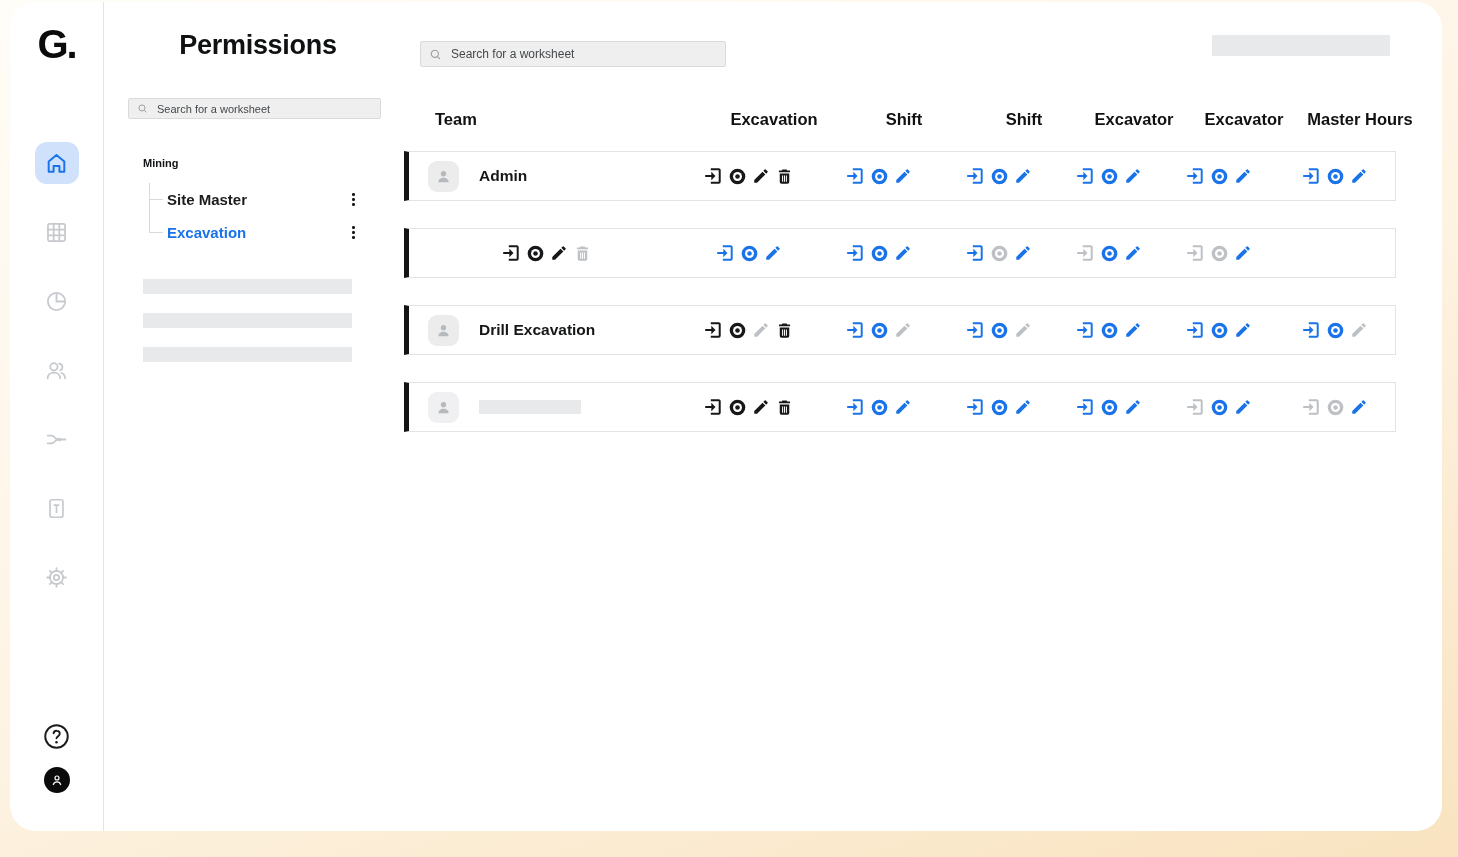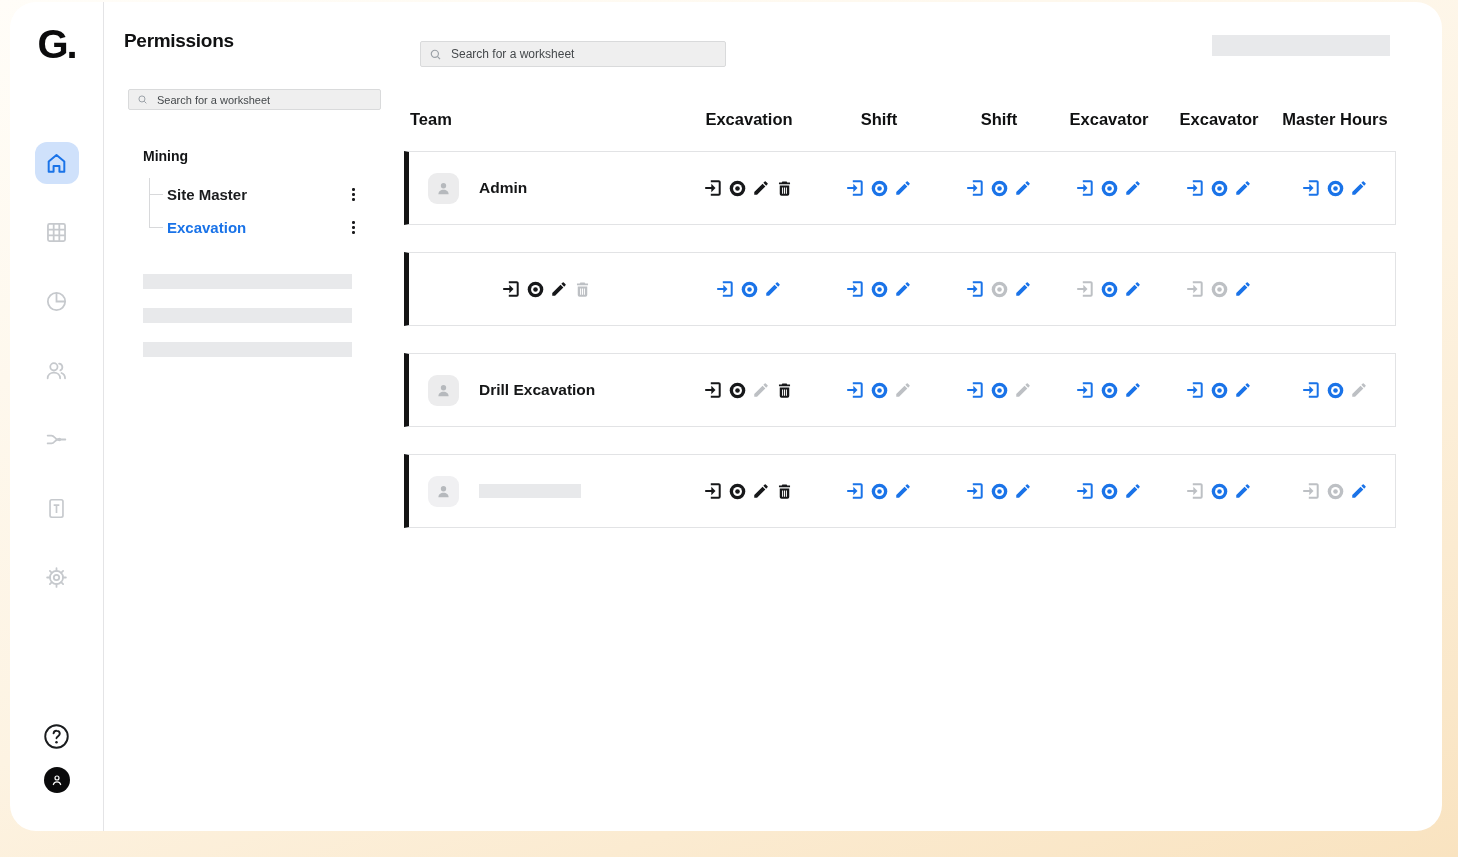--- a/index.html
+++ b/index.html
@@ -16,50 +16,50 @@
   .nav-btn{width:44px;height:42px;border-radius:12px;display:flex;align-items:center;justify-content:center;cursor:pointer;}
   .nav-btn.active{background:#cfe1fb;}
   .nav-btn svg{width:25px;height:25px;}
   .side-bottom{margin-top:auto;display:flex;flex-direction:column;align-items:center;gap:17px;}
   .help-btn svg{width:27px;height:27px;display:block;}
   .avatar-btn{width:26px;height:26px;border-radius:50%;background:#0b0b0c;display:flex;align-items:center;justify-content:center;}
   .avatar-btn svg{width:16px;height:16px;}
   
   .main{flex:1;position:relative;}
   .panel{position:absolute;left:20px;top:0;width:268px;}
-  .page-title{font-size:19px;font-weight:800;color:#101112;margin:28px 0 0 0;letter-spacing:-.3px;}
+  .page-title{font-size:27px;font-weight:800;color:#101112;margin:28px 0 0 0;letter-spacing:-.3px;text-align:center;}
   .search{display:flex;align-items:center;background:#efefef;border:1px solid #d9dadb;border-radius:2px;padding:0 8px;gap:7px;}
   .search input{border:0;outline:0;background:transparent;width:100%;font-family:inherit;color:#202124;}
   .search input::placeholder{color:#3c4043;opacity:.95;}
   .panel-search{margin:37px 0 0 4px;width:253px;height:21px;}
   .panel-search input{font-size:11px;}
   .panel-search svg{width:11px;height:11px;flex-shrink:0;}
-  .group-label{margin:38px 0 0 19px;font-size:14px;font-weight:700;color:#131416;}
+  .group-label{margin:38px 0 0 19px;font-size:11px;font-weight:700;color:#131416;}
   .tree{margin:14px 0 0 25px;position:relative;}
   .tree::before{content:'';position:absolute;left:0;top:0;height:calc(100% - 17px);width:1px;background:#d8d9db;}
   .tree-item{height:33px;display:flex;align-items:center;padding-right:34px;cursor:pointer;}
   .tree-item::before{content:'';width:14px;height:1px;background:#d8d9db;margin-right:4px;flex-shrink:0;}
   .tree-label{font-size:15px;font-weight:700;color:#1b1c1e;}
   .tree-item.selected .tree-label{color:#1a73e8;}
   .kebab{margin-left:auto;display:flex;flex-direction:column;gap:2.5px;padding:3px;cursor:pointer;}
   .kebab i{width:2.6px;height:2.6px;border-radius:50%;background:#1c1c1e;display:block;}
   .panel-skeletons{margin:30px 0 0 19px;}
   .skel{width:209px;height:15px;background:#e8e9eb;margin-bottom:19px;}
   
   .content{position:absolute;left:300px;top:0;right:0;}
   .top-search{margin:39px 0 0 16px;width:306px;height:26px;}
   .top-search input{font-size:12px;}
   .top-search svg{width:13px;height:13px;flex-shrink:0;}
   .top-skel{position:absolute;top:33px;right:52px;width:178px;height:21px;background:#e8e9eb;}
   .grid{display:grid;grid-template-columns:1fr 130px 130px 110px 110px 110px 122px;width:992px;}
-  .thead{margin-top:43px;align-items:center;}
+  .thead{margin-top:43px;align-items:center;margin-left:25px;}
   .th{font-size:16.5px;font-weight:700;color:#101112;text-align:center;white-space:nowrap;}
   .th.team{text-align:left;padding-left:6px;}
   .rows{margin-top:22px;}
-  .row{height:74px;border:1px solid #e2e3e5;border-left:5px solid #141414;margin-bottom:27px;
+  .row{height:50px;border:1px solid #e2e3e5;border-left:5px solid #141414;margin-bottom:27px;
     align-items:center;background:#fff;}
   .team-cell{display:flex;align-items:center;gap:20px;padding-left:19px;}
   .row-avatar{width:31px;height:31px;border-radius:9px;background:#ececed;display:flex;align-items:center;justify-content:center;flex-shrink:0;}
   .row-avatar svg{width:17px;height:17px;}
   .team-name{font-size:15.5px;font-weight:700;color:#151617;}
   .name-skel{width:102px;height:14px;background:#e8e9eb;display:none;}
   .row.skeleton .name-skel{display:block;}
   .row.skeleton .row-avatar{background:#f0f0f2;}
   .acts{display:flex;align-items:center;justify-content:center;gap:5px;}
   .icon{display:inline-flex;cursor:pointer;}

